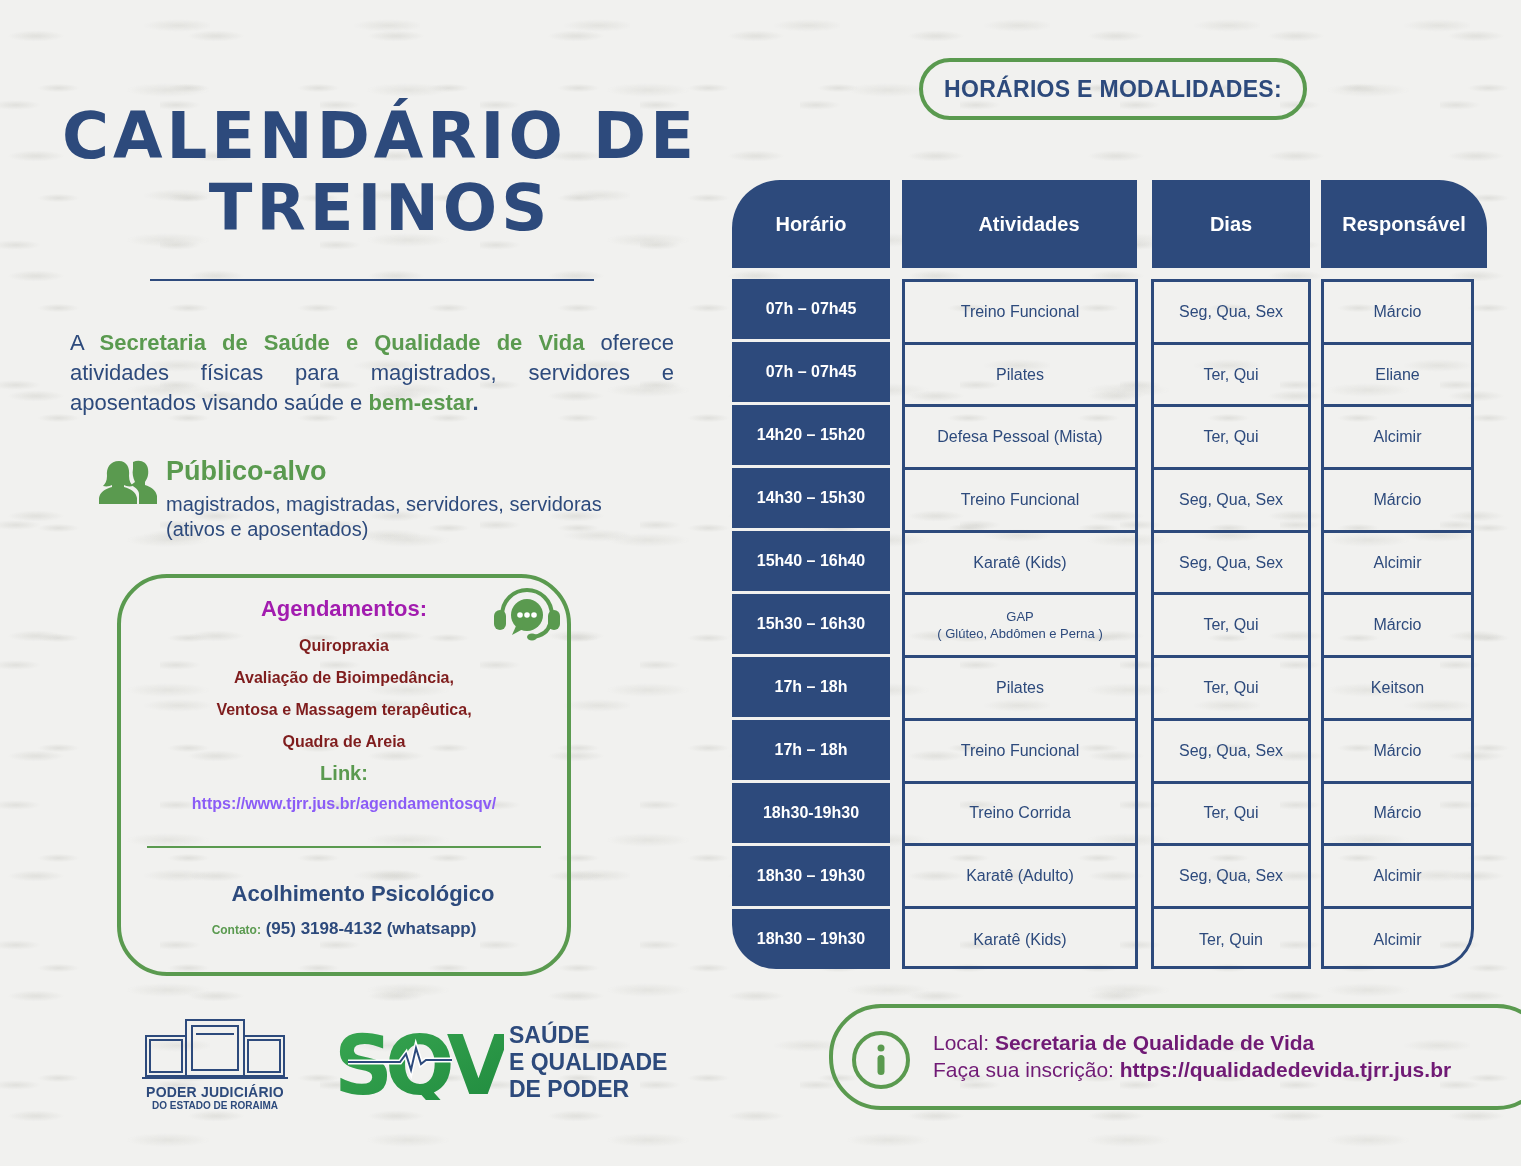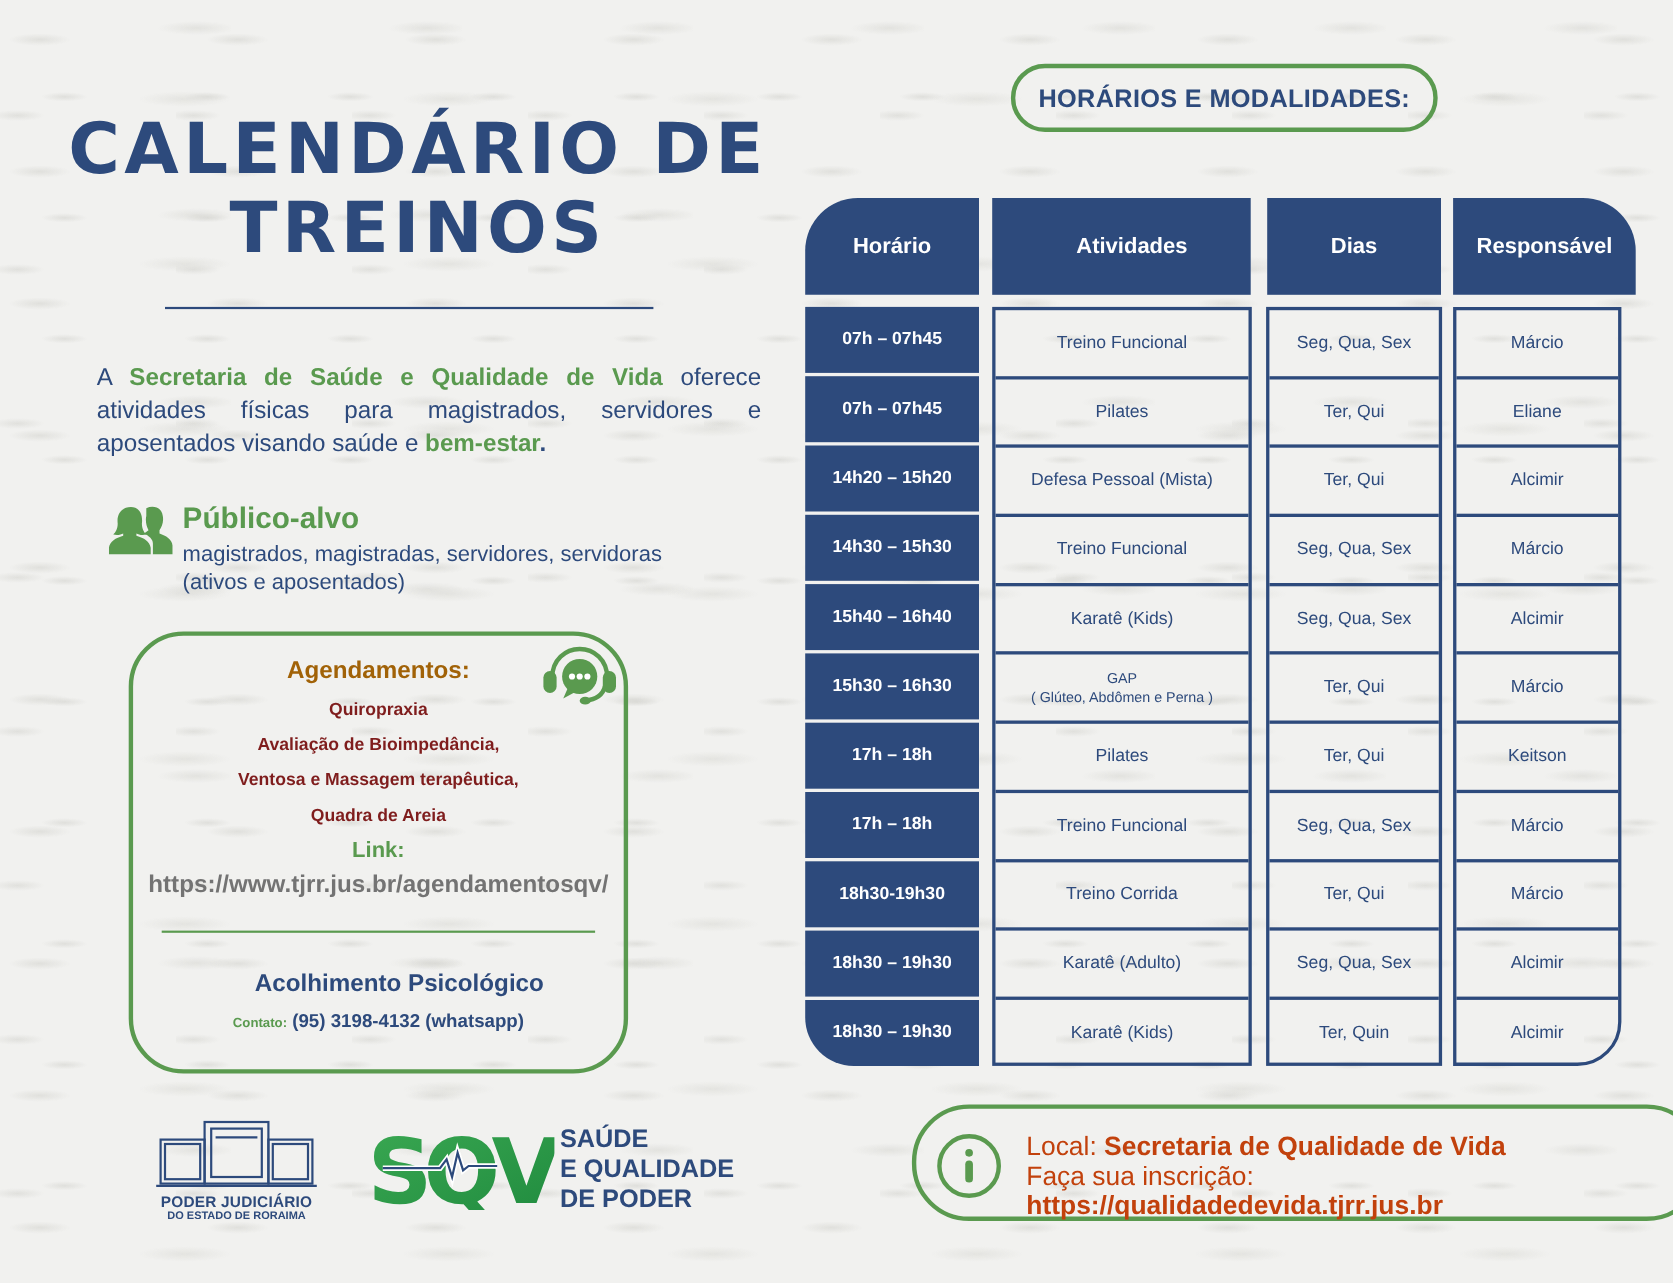--- a/index.html
+++ b/index.html
@@ -29,21 +29,21 @@
       line-height: 72px;
       letter-spacing: 4px;
       color: #2d4a7c;
     }
     .title-rule {
       left: 150px; top: 279px; width: 444px; height: 2px; background: #2d4a7c;
     }
 
     
     .intro {
-      left: 88px; top: 328px; width: 604px;
+      left: 70px; top: 328px; width: 604px;
       font-size: 22px; line-height: 30px;
       text-align: justify;
       color: #2d4a7c;
       font-family: "Liberation Sans", sans-serif;
     }
     .intro .hl { color: #5a9a4f; font-weight: bold; }
 
     
     .publico-icon { left: 99px; top: 458px; width: 58px; height: 46px; }
     .publico-title {
@@ -62,24 +62,24 @@
       left: 117px; top: 574px; width: 454px; height: 402px;
       border: 4px solid #5a9a4f;
       border-radius: 50px;
     }
     .agenda-inner {
       position: absolute; left: 0; right: 0; top: 0;
       text-align: center;
       font-family: "Liberation Sans", sans-serif;
       font-weight: bold;
     }
-    .agenda-title { font-size: 22px; color: #a16207; margin-top: 18px; height: 34px; }
+    .agenda-title { font-size: 22px; color: #a21caf; margin-top: 18px; height: 34px; }
     .agenda-item { font-size: 16px; color: #7f1d1d; height: 32px; line-height: 32px; }
     .agenda-link-label { font-size: 20px; color: #5a9a4f; height: 30px; line-height: 30px; }
-    .agenda-link { font-size: 22px; color: #737373; height: 32px; line-height: 32px; }
+    .agenda-link { font-size: 16px; color: #8b5cf6; height: 32px; line-height: 32px; }
     .agenda-rule { margin: 26px auto 0; width: 394px; height: 2px; background: #5a9a4f; }
     .acolh-title { font-size: 22px; color: #2d4a7c; margin-top: 26px; height: 40px; line-height: 40px; padding-left: 38px; }
     .contato { font-size: 17px; color: #2d4a7c; margin-top: 0; height: 30px; line-height: 30px; }
     .contato .lbl { color: #5a9a4f; font-size: 12px; }
     .support-icon { left: 492px; top: 586px; width: 70px; height: 58px; }
 
     
     .pj-logo { left: 140px; top: 1016px; width: 150px; height: 96px; }
     .pj-line1 {
       position: absolute; left: 0; top: 68px; width: 150px; text-align: center;
@@ -145,21 +145,21 @@
     .o-cell .small { font-size: 13px; line-height: 17px; }
 
     
     .info-box {
       left: 829px; top: 1004px; width: 720px; height: 106px;
       border: 4px solid #5a9a4f; border-radius: 52px;
     }
     .info-icon { left: 851px; top: 1030px; width: 60px; height: 60px; }
     .info-text {
       left: 933px; top: 1029px;
-      font-family: "Liberation Sans", sans-serif; font-size: 24px; line-height: 27px; color: #c2410c;
+      font-family: "Liberation Sans", sans-serif; font-size: 21px; line-height: 27px; color: #701a75;
     }
     .info-text b { font-weight: bold; }
   </style>
 </head>
 <body>
 
 <div class="abs title">
   <div>CALENDÁRIO DE</div>
   <div>TREINOS</div>
 </div>

